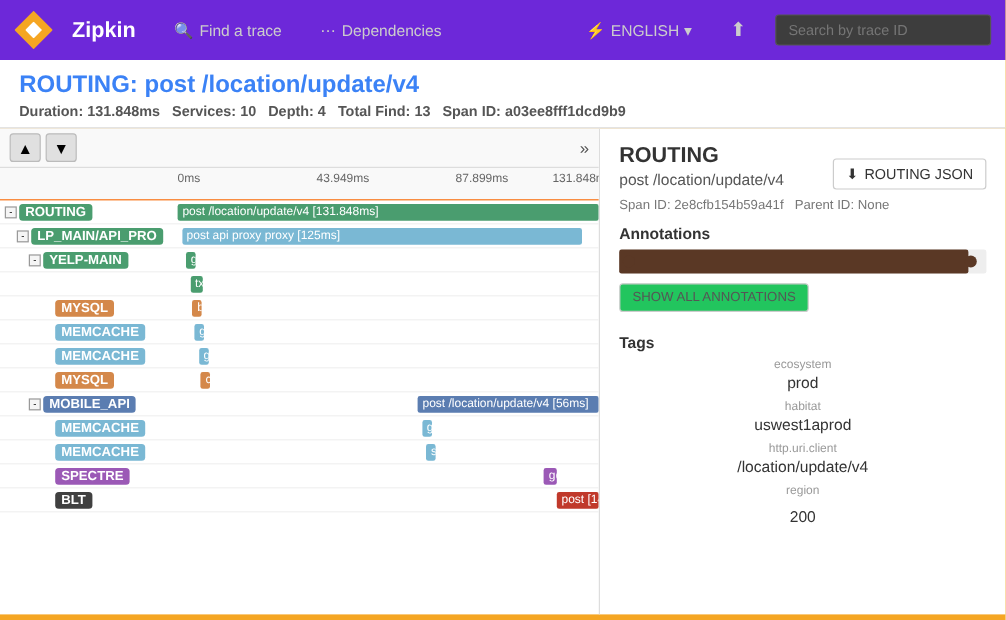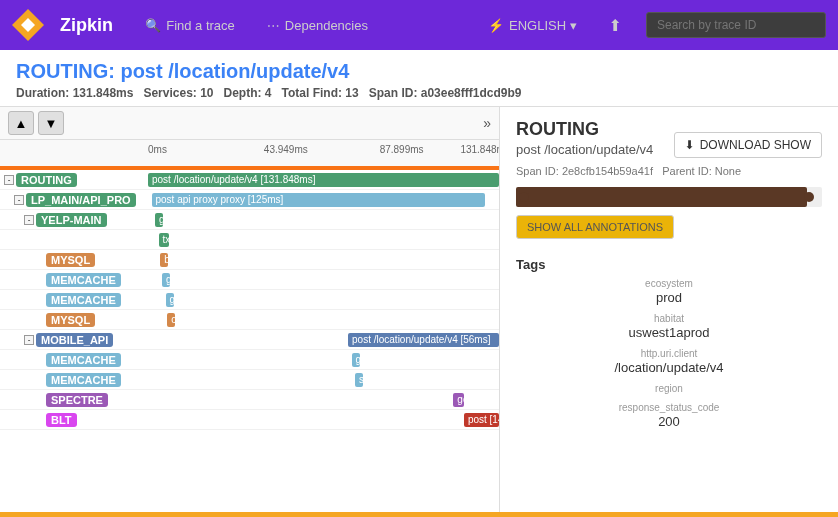--- a/index.html
+++ b/index.html
@@ -98,21 +98,21 @@
       width: 26px; height: 24px;
       cursor: pointer;
       display: flex; align-items: center; justify-content: center;
       font-size: 13px;
     }
     .expand-btn { margin-left: 4px; color: #555; background: none; border: none; cursor: pointer; font-size: 14px; }
 
     
     #timeline-header {
       display: flex;
-      border-bottom: 4px solid #f97316;
+      border-bottom: 1px solid #f97316;
       background: #f9f9f9;
       padding: 2px 0;
     }
     .service-col { width: 148px; flex-shrink: 0; padding: 2px 4px; font-size: 11px; color: #666; }
     .timeline-scale {
       flex: 1;
       position: relative;
       height: 22px;
       padding: 2px 0;
     }
@@ -228,21 +228,21 @@
     .annotations-dot {
       position: absolute;
       top: 50%;
       transform: translateY(-50%);
       width: 10px; height: 10px;
       background: #5a3825;
       border-radius: 50%;
     }
     .show-all-btn {
       border: 1px solid #ccc;
-      background: #eab308;
+      background: #22c55e;
       padding: 5px 10px;
       font-size: 11px;
       color: #555;
       cursor: pointer;
       border-radius: 3px;
       display: inline-block;
       margin-bottom: 10px;
     }
     .tag-item {
       margin-bottom: 8px;
@@ -310,21 +310,21 @@
     <span>4</span>
     &nbsp;
     <span>Total Find:</span>
     <span>13</span>
     &nbsp;
     <span>Span ID:</span>
     <span>a03ee8fff1dcd9b9</span>
   </div>
   <button class="download-btn">
     <span>⬇</span>
-    <span>DOWNLOAD SHOW</span>
+    <span>ROUTING JSON</span>
   </button>
 </div>
 
 <div id="main-area">
 
   <div id="trace-panel">
 
     <div id="trace-toolbar">
       <button class="toolbar-btn">▲</button>
       <button class="toolbar-btn">▼</button>
@@ -459,40 +459,41 @@
             <div class="service-badge" style="background-color: rgb(155, 89, 182);">SPECTRE</div>
           </div>
           <div class="span-cell">
             <div class="span-bar" style="left: 87%; width: 3%; background-color: rgb(155, 89, 182);">get [3ms]</div>
           </div>
         </div>
         <div class="trace-row">
           <div class="service-cell">
             <span style="width: 30px; flex-shrink: 0;"></span>
             <span style="width: 10px;"></span>
-            <div class="service-badge" style="background-color: #d946ef;">BLT</div>
+            <div class="service-badge" style="background-color: #404040;">BLT</div>
           </div>
           <div class="span-cell">
             <div class="span-bar" style="left: 90%; width: 10%; background-color: rgb(192, 57, 43);">post [14ms]</div>
           </div>
         </div>
       </div>
   </div>
 
   <div id="detail-panel">
     <div class="detail-service-name">ROUTING</div>
     <div class="detail-operation">post /location/update/v4</div>
     <div class="detail-span-info">
       <span>Span ID:</span>
       <span>2e8cfb154b59a41f</span>
       &nbsp;
       <span>Parent ID:</span>
       <span>None</span>
     </div>
 
+    <div class="detail-section-title">Annotations</div>
     <div class="annotations-bar">
       <div class="annotations-bar-fill"></div>
       <div class="annotations-dot" style="left:1%"></div>
       <div class="annotations-dot" style="left:94%"></div>
     </div>
     <button class="show-all-btn">SHOW ALL ANNOTATIONS</button>
 
     <div class="detail-section-title">Tags</div>
     <div id="tags-container">
         <div class="tag-item">
@@ -504,18 +505,17 @@
           <div class="tag-value">uswest1aprod</div>
         </div>
         <div class="tag-item">
           <div class="tag-key">http.uri.client</div>
           <div class="tag-value">/location/update/v4</div>
         </div>
         <div class="tag-item">
           <div class="tag-key">region</div>
         </div>
         <div class="tag-item">
-          <div class="tag-key">response_status_code</div>
           <div class="tag-value">200</div>
         </div>
       </div>
   </div>
 </div>
 
 </body></html>

